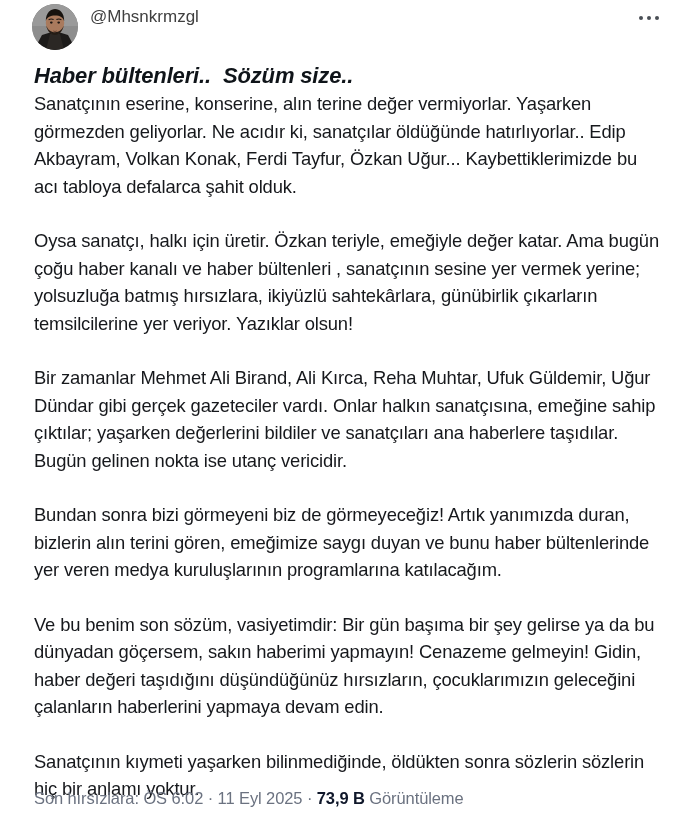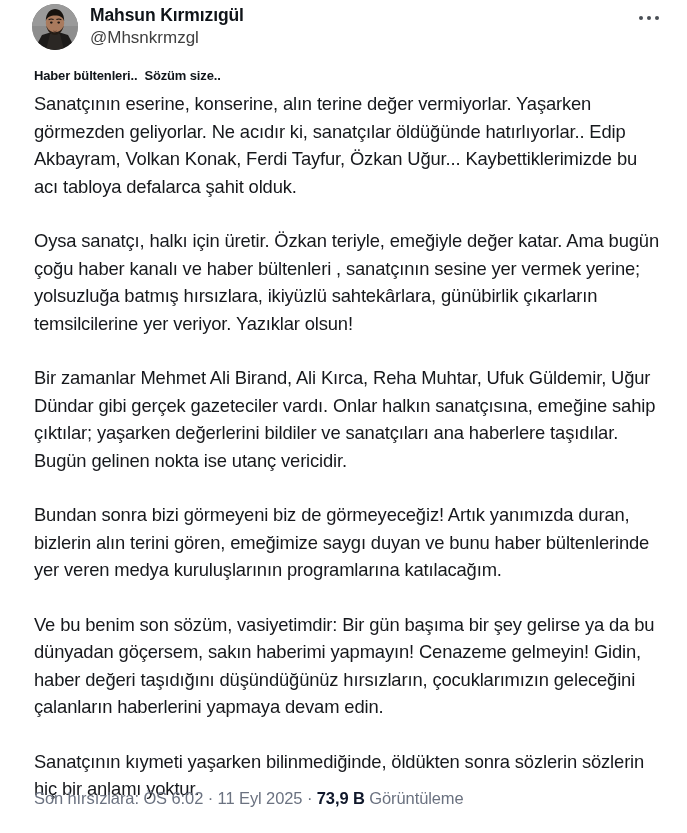--- a/index.html
+++ b/index.html
@@ -80,25 +80,26 @@
   
   .tweet-body {
     padding: 10px 24px 0 34px;
     font-size: 18.4px;
     line-height: 27.5px;
     color: #16181c;
     letter-spacing: -0.15px;
   }
   .tweet-title {
     font-weight: bold;
-    font-size: 13px;
+    font-size: 22px;
     line-height: 27px;
     color: #0f1419;
     margin: 0 0 1px 0;
     white-space: pre;
+    font-style: italic;
   }
   .tweet-paragraph {
     margin: 0;
     white-space: pre-wrap;
   }
   .para-gap {
     height: 27px;
   }
   
   .tweet-footer {
@@ -139,21 +140,20 @@
           <path d="M14.2 21.5 C15.5 27.5 19 31 23 31 C27 31 30.6 27.5 31.8 21.6 C30 26 27 28.3 23 28.3 C19 28.3 16 26 14.2 21.5 Z" fill="#241c16"></path>
           <ellipse cx="19.3" cy="18.6" rx="1.35" ry="1.15" fill="#1c1512"></ellipse>
           <ellipse cx="26.7" cy="18.6" rx="1.35" ry="1.15" fill="#1c1512"></ellipse>
           <path d="M16.6 15.8 C18 14.9 20.2 14.9 21.6 15.6" stroke="#1a1411" stroke-width="1.1" fill="none"></path>
           <path d="M24.4 15.6 C25.8 14.9 28 14.9 29.4 15.8" stroke="#1a1411" stroke-width="1.1" fill="none"></path>
           <path d="M21.3 27 C22.3 27.6 23.7 27.6 24.7 27" stroke="#5e3a2c" stroke-width="0.9" fill="none"></path>
         </g>
       </svg>
     </div>
     <div class="identity">
-      <div class="display-name">Mahsun Kırmızıgül</div>
       <div class="handle">@Mhsnkrmzgl</div>
     </div>
   </div>
 
   <div class="more-menu">
     <span class="dot"></span>
     <span class="dot"></span>
     <span class="dot"></span>
   </div>
 

